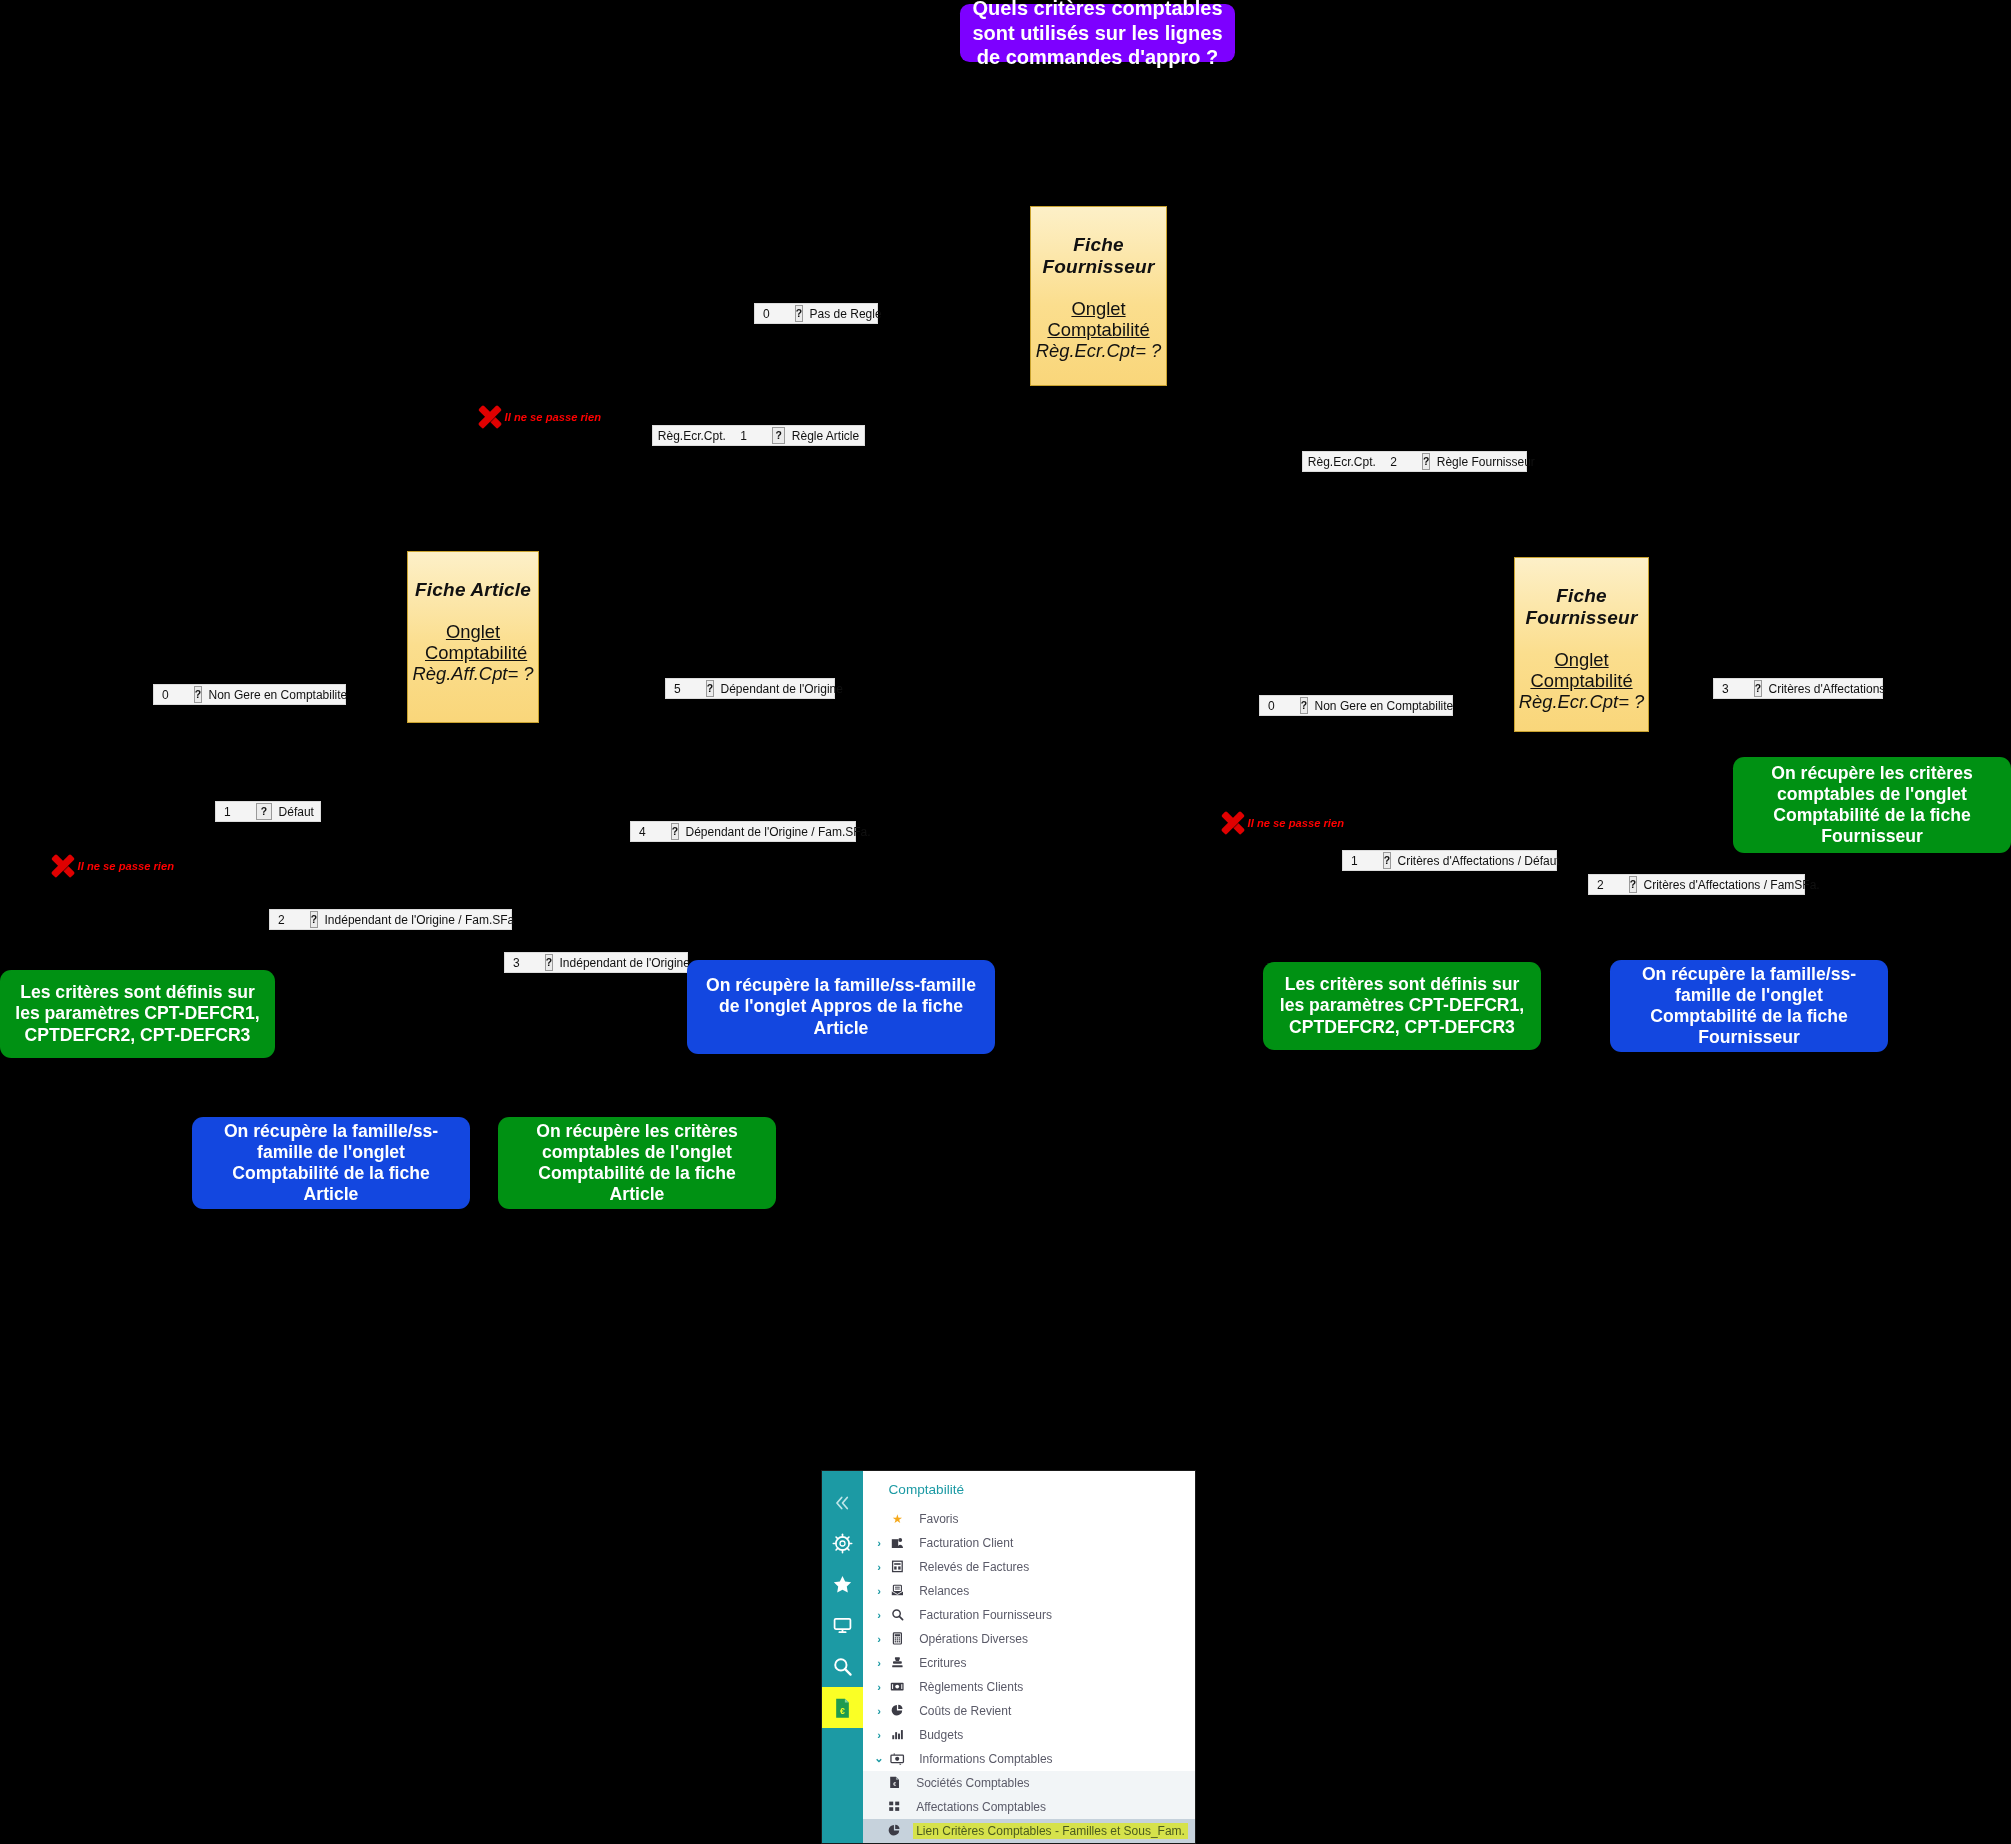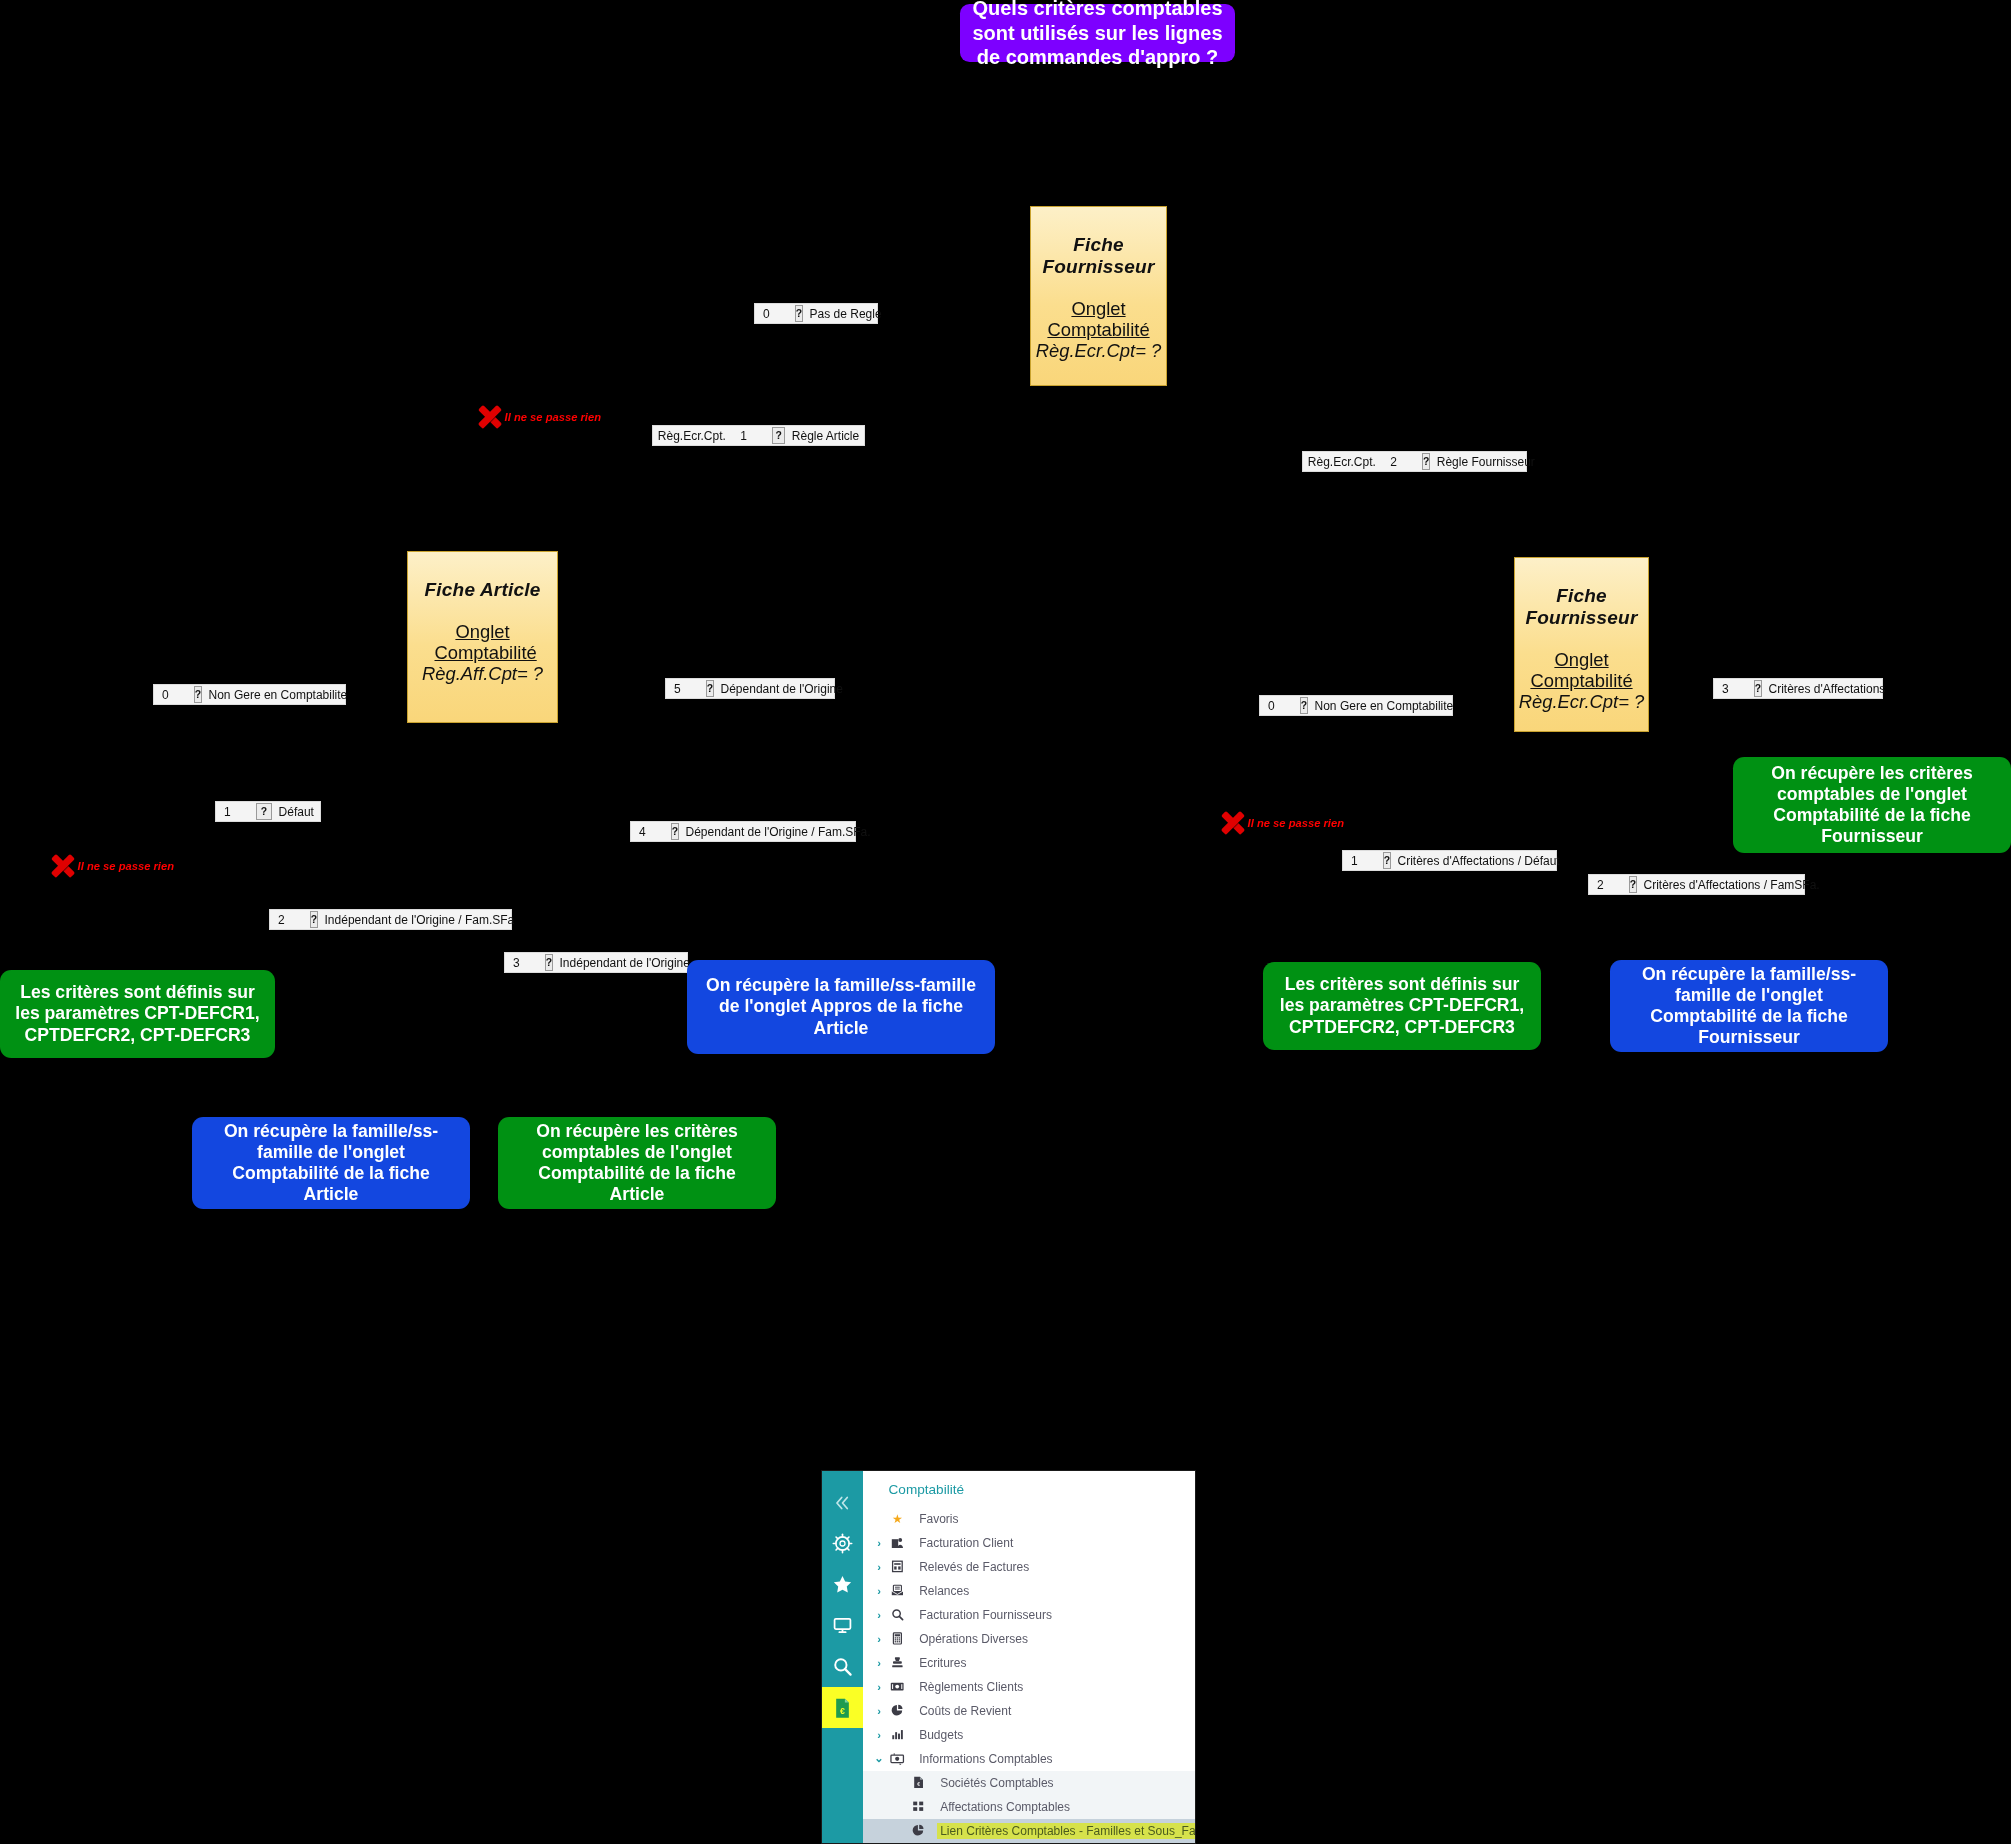--- a/index.html
+++ b/index.html
@@ -93,41 +93,41 @@
     font-size:12px;color:#5A5A68;padding-left:8px;box-sizing:border-box;
   }
   .app .mrow .chev{
     width:16px;flex:0 0 auto;color:#1C9AA4;font-size:11.2px;font-weight:bold;text-align:center;
   }
   .app .mrow .mico{
     width:21px;flex:0 0 auto;display:flex;align-items:center;justify-content:center;
     color:#3C3C46;font-size:12px;
   }
   .app .mrow .mlbl{padding-left:3.2px;white-space:nowrap;margin-left:8px;}
-  .app .mrow.sub{padding-left:45px;background:#F2F5F7;}
+  .app .mrow.sub{padding-left:21px;background:#F2F5F7;}
   .app .mrow.sub.sel{background:#C6D2DC;}
   .app .mrow.sub .mlbl.hl{background:#D6E24B;color:#4B5B1E;padding:0.8px 3.2px;}
   .app .mrow .star{color:#F5A91B;}
 </style>
 </head>
 <body>
 
 <div class="stage">
 
   <div class="question" style="left:960px;top:4px;width:275px;height:58px;">
     <span>Quels critères comptables sont utilisés sur les lignes de commandes d'appro ?</span>
   </div>
 
   <div class="card" style="left:1030px;top:206px;width:137px;height:180px;">
     <div class="title">Fiche Fournisseur</div>
     <div class="tab">Onglet Comptabilité</div>
     <div class="val">Règ.Ecr.Cpt= ?</div>
   </div>
 
-  <div class="card" style="left:407px;top:551px;width:151px;height:172px;">
+  <div class="card" style="left:407px;top:551px;width:132px;height:172px;">
     <div class="title">Fiche Article</div>
     <div class="tab" style="max-width:96px;">Onglet Comptabilité</div>
     <div class="val">Règ.Aff.Cpt= ?</div>
   </div>
 
   <div class="card" style="left:1514px;top:557px;width:135px;height:175px;">
     <div class="title">Fiche Fournisseur</div>
     <div class="tab">Onglet Comptabilité</div>
     <div class="val">Règ.Ecr.Cpt= ?</div>
   </div>

